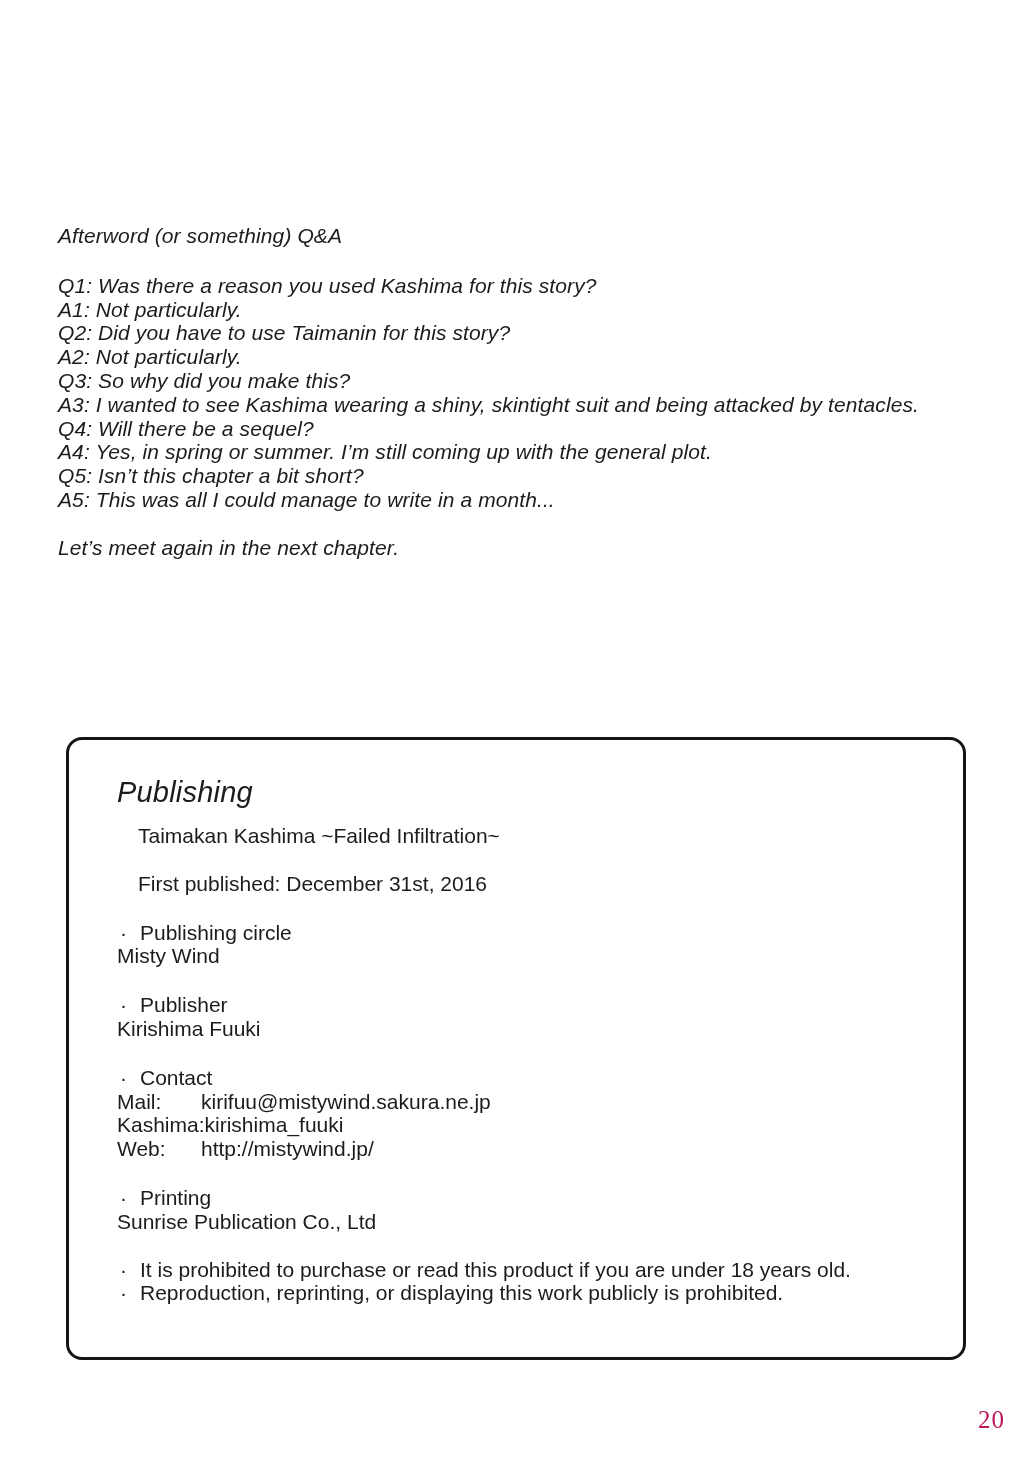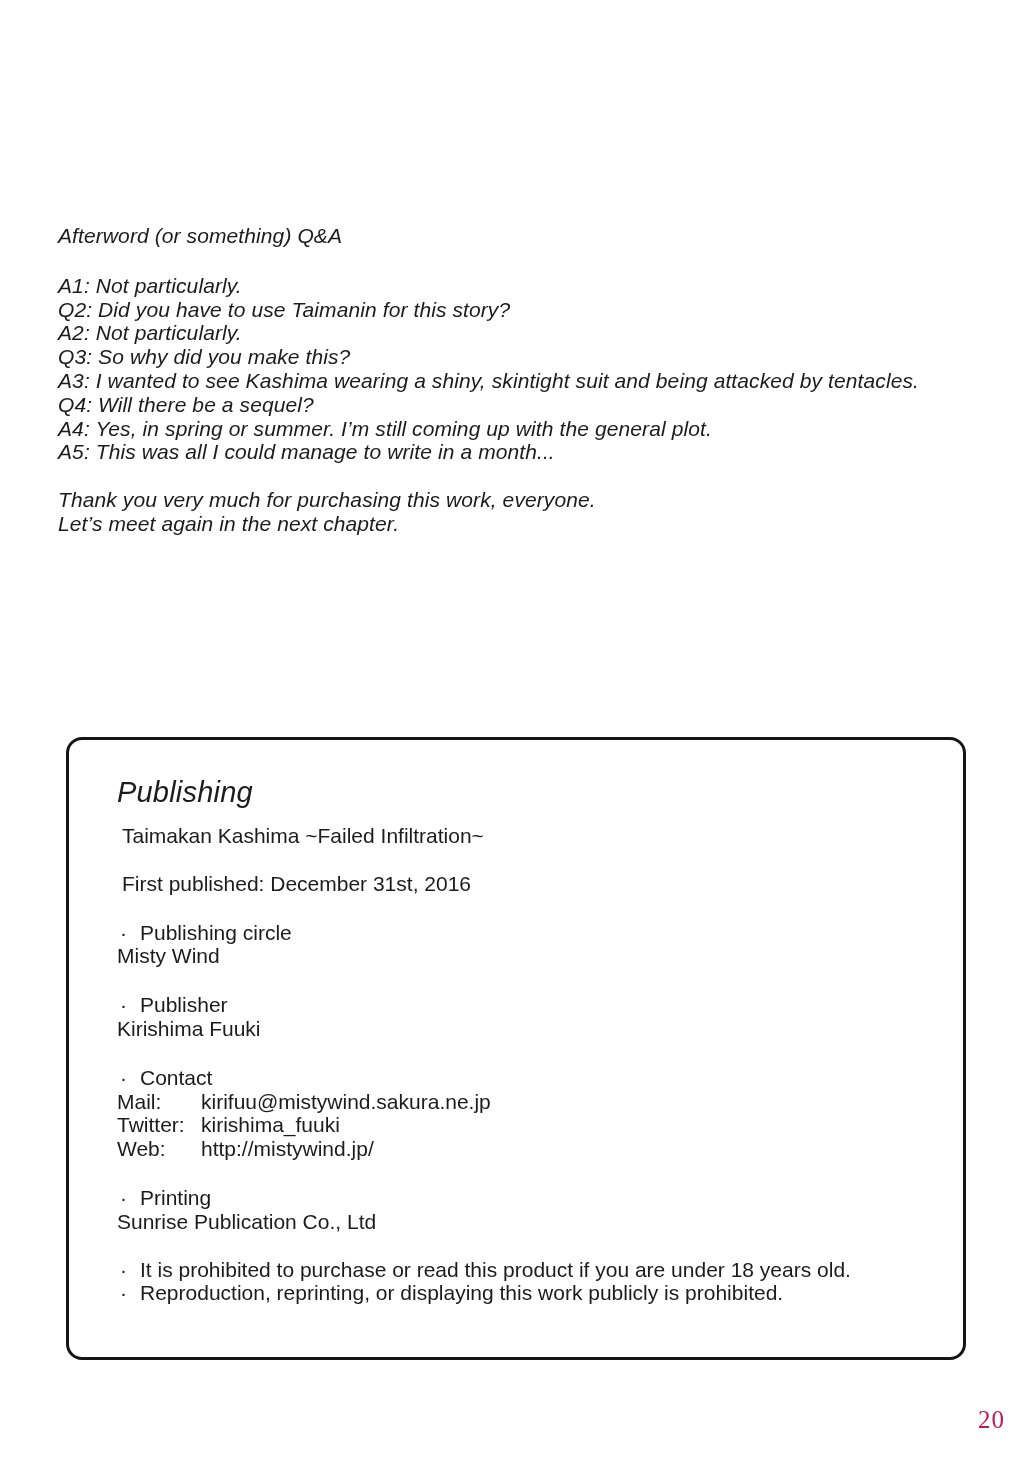--- a/index.html
+++ b/index.html
@@ -57,21 +57,21 @@
     line-height: 23.8px;
     white-space: nowrap;
   }
   .box-heading {
     font-size: 29px;
     line-height: 36px;
     letter-spacing: 0.2px;
     font-style: italic;
   }
   .indent1 {
-    margin-left: 5px;
+    margin-left: 21px;
   }
   .work-title       { margin-top: 14px; }
   .first-published  { margin-top: 24px; }
   .section          { margin-top: 25px; }
   .notices          { margin-top: 24px; }
   .bullet-row {
     display: flex;
     align-items: baseline;
   }
   .bullet {
@@ -99,31 +99,32 @@
   }
 </style>
 </head>
 <body>
 
 <div class="page">
 
   <div class="afterword">
     <div class="afterword-title">Afterword (or something) Q&amp;A</div>
     <div class="qa-block">
+      <div>Q1: Was there a reason you used Kashima for this story?</div>
       <div>A1: Not particularly.</div>
       <div>Q2: Did you have to use Taimanin for this story?</div>
       <div>A2: Not particularly.</div>
       <div>Q3: So why did you make this?</div>
       <div>A3: I wanted to see Kashima wearing a shiny, skintight suit and being attacked by tentacles.</div>
       <div>Q4: Will there be a sequel?</div>
       <div>A4: Yes, in spring or summer. I’m still coming up with the general plot.</div>
+      <div>Q5: Isn’t this chapter a bit short?</div>
       <div>A5: This was all I could manage to write in a month...</div>
     </div>
     <div class="closing-block">
-      <div>Thank you very much for purchasing this work, everyone.</div>
       <div>Let’s meet again in the next chapter.</div>
     </div>
   </div>
 
   <div class="pub-box">
     <div class="box-inner">
 
       <div class="box-heading">Publishing</div>
 
       <div class="indent1 work-title">Taimakan Kashima ~Failed Infiltration~</div>
@@ -149,21 +150,21 @@
       <div class="section">
         <div class="bullet-row">
           <span class="bullet">·</span>
           <span>Contact</span>
         </div>
         <div class="contact-row">
           <span class="contact-key">Mail:</span>
           <span>kirifuu@mistywind.sakura.ne.jp</span>
         </div>
         <div class="contact-row">
-          <span class="contact-key">Twitter:</span>
+          <span class="contact-key">Kashima:</span>
           <span>kirishima_fuuki</span>
         </div>
         <div class="contact-row">
           <span class="contact-key">Web:</span>
           <span>http://mistywind.jp/</span>
         </div>
       </div>
 
       <div class="section">
         <div class="bullet-row">

